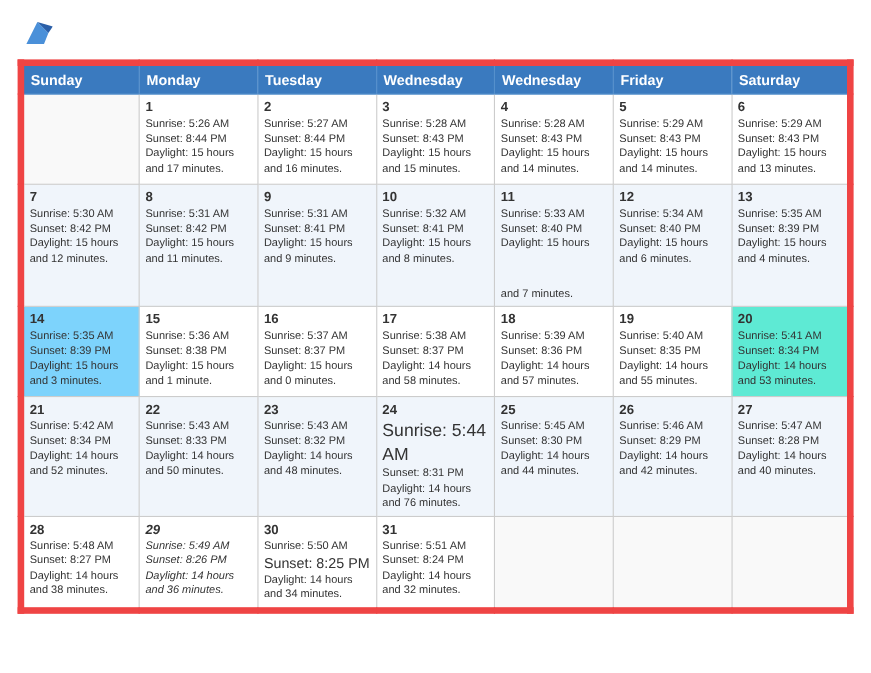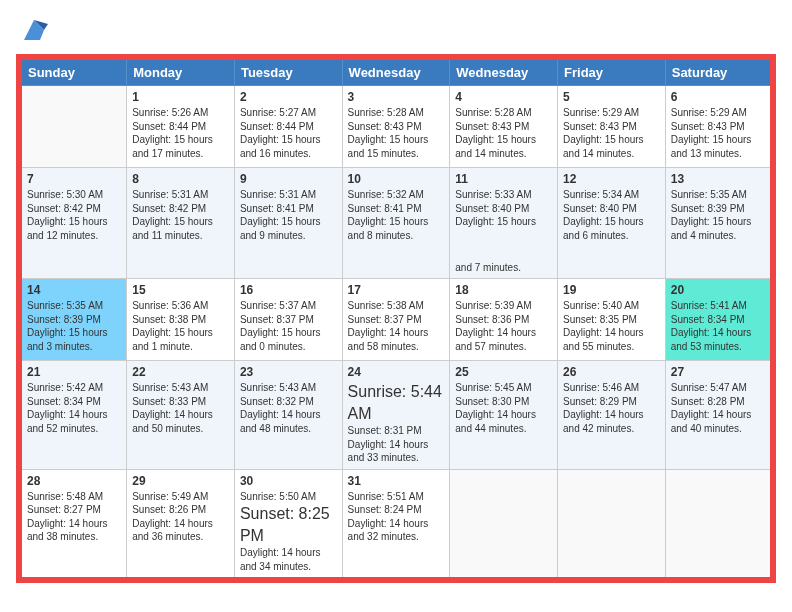--- a/index.html
+++ b/index.html
@@ -299,21 +299,21 @@
             <span style="display: block; font-size: 10px; line-height: 1.35;">Sunrise: 5:43 AM</span>
             <span style="display: block; font-size: 10px; line-height: 1.35;">Sunset: 8:32 PM</span>
             <span style="display: block; font-size: 10px; line-height: 1.35;">Daylight: 14 hours</span>
             <span style="display: block; font-size: 10px; line-height: 1.35;">and 48 minutes.</span>
           </td>
           <td style="background: rgb(240, 245, 251);">
             <span class="day-num">24</span>
             <span style="display: block; font-size: 16px; line-height: 1.35;">Sunrise: 5:44 AM</span>
             <span style="display: block; font-size: 10px; line-height: 1.35;">Sunset: 8:31 PM</span>
             <span style="display: block; font-size: 10px; line-height: 1.35;">Daylight: 14 hours</span>
-            <span style="display: block; font-size: 10px; line-height: 1.35;">and 33 minutes.</span>
+            <span style="display: block; font-size: 10px; line-height: 1.35;">and 76 minutes.</span>
           </td>
           <td style="background: rgb(240, 245, 251);">
             <span class="day-num">25</span>
             <span style="display: block; font-size: 10px; line-height: 1.35;">Sunrise: 5:45 AM</span>
             <span style="display: block; font-size: 10px; line-height: 1.35;">Sunset: 8:30 PM</span>
             <span style="display: block; font-size: 10px; line-height: 1.35;">Daylight: 14 hours</span>
             <span style="display: block; font-size: 10px; line-height: 1.35;">and 44 minutes.</span>
           </td>
           <td style="background: rgb(240, 245, 251);">
             <span class="day-num">26</span>
@@ -331,31 +331,31 @@
           </td>
         </tr>
         <tr>
           <td style="background: rgb(255, 255, 255);">
             <span class="day-num">28</span>
             <span style="display: block; font-size: 10px; line-height: 1.35;">Sunrise: 5:48 AM</span>
             <span style="display: block; font-size: 10px; line-height: 1.35;">Sunset: 8:27 PM</span>
             <span style="display: block; font-size: 10px; line-height: 1.35;">Daylight: 14 hours</span>
             <span style="display: block; font-size: 10px; line-height: 1.35;">and 38 minutes.</span>
           </td>
-          <td style="background: rgb(255, 255, 255);">
+          <td style="background: rgb(255, 255, 255); font-style: italic;">
             <span class="day-num">29</span>
             <span style="display: block; font-size: 10px; line-height: 1.35;">Sunrise: 5:49 AM</span>
             <span style="display: block; font-size: 10px; line-height: 1.35;">Sunset: 8:26 PM</span>
             <span style="display: block; font-size: 10px; line-height: 1.35;">Daylight: 14 hours</span>
             <span style="display: block; font-size: 10px; line-height: 1.35;">and 36 minutes.</span>
           </td>
           <td style="background: rgb(255, 255, 255);">
             <span class="day-num">30</span>
             <span style="display: block; font-size: 10px; line-height: 1.35;">Sunrise: 5:50 AM</span>
-            <span style="display: block; font-size: 16px; line-height: 1.35;">Sunset: 8:25 PM</span>
+            <span style="display: block; font-size: 13px; line-height: 1.35;">Sunset: 8:25 PM</span>
             <span style="display: block; font-size: 10px; line-height: 1.35;">Daylight: 14 hours</span>
             <span style="display: block; font-size: 10px; line-height: 1.35;">and 34 minutes.</span>
           </td>
           <td style="background: rgb(255, 255, 255);">
             <span class="day-num">31</span>
             <span style="display: block; font-size: 10px; line-height: 1.35;">Sunrise: 5:51 AM</span>
             <span style="display: block; font-size: 10px; line-height: 1.35;">Sunset: 8:24 PM</span>
             <span style="display: block; font-size: 10px; line-height: 1.35;">Daylight: 14 hours</span>
             <span style="display: block; font-size: 10px; line-height: 1.35;">and 32 minutes.</span>
           </td>

